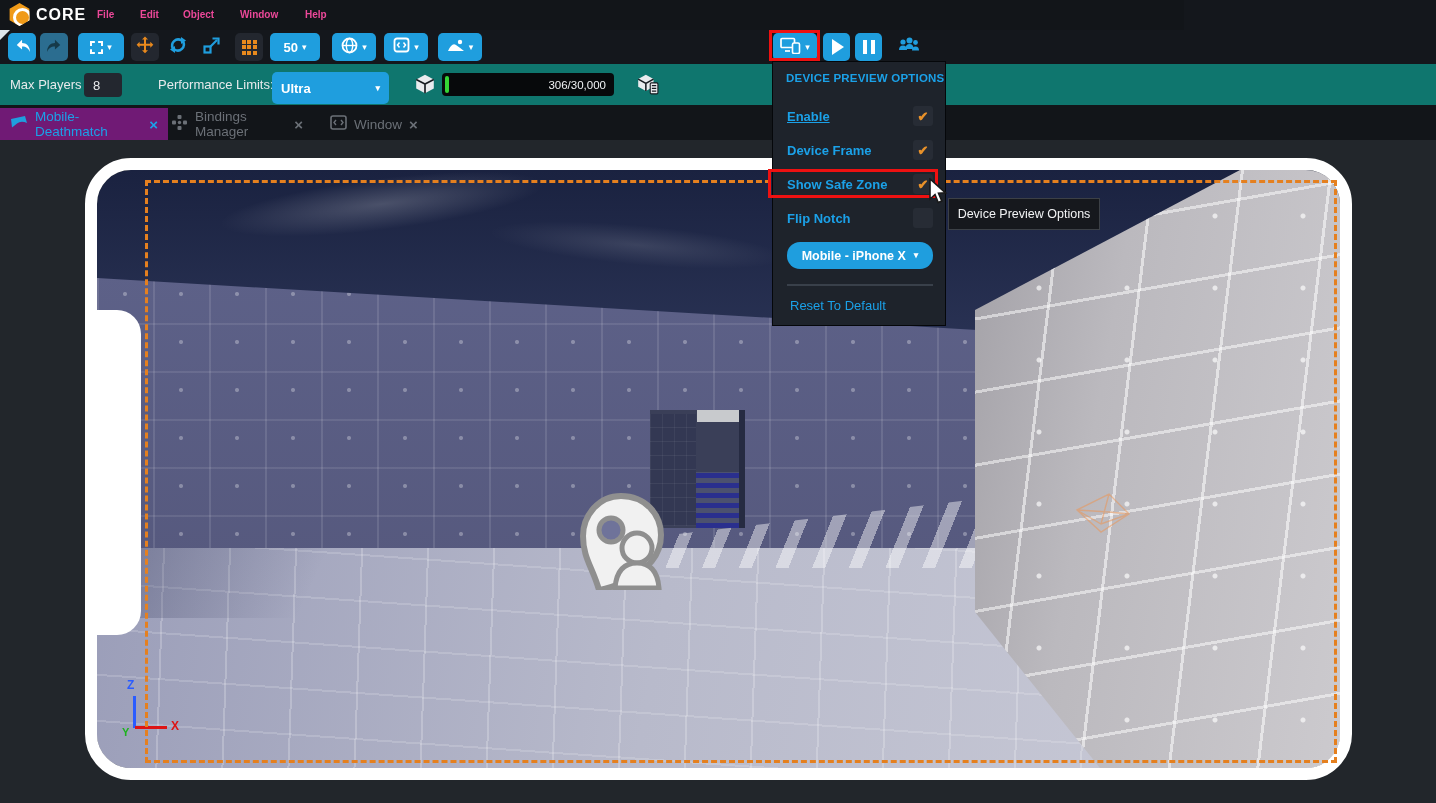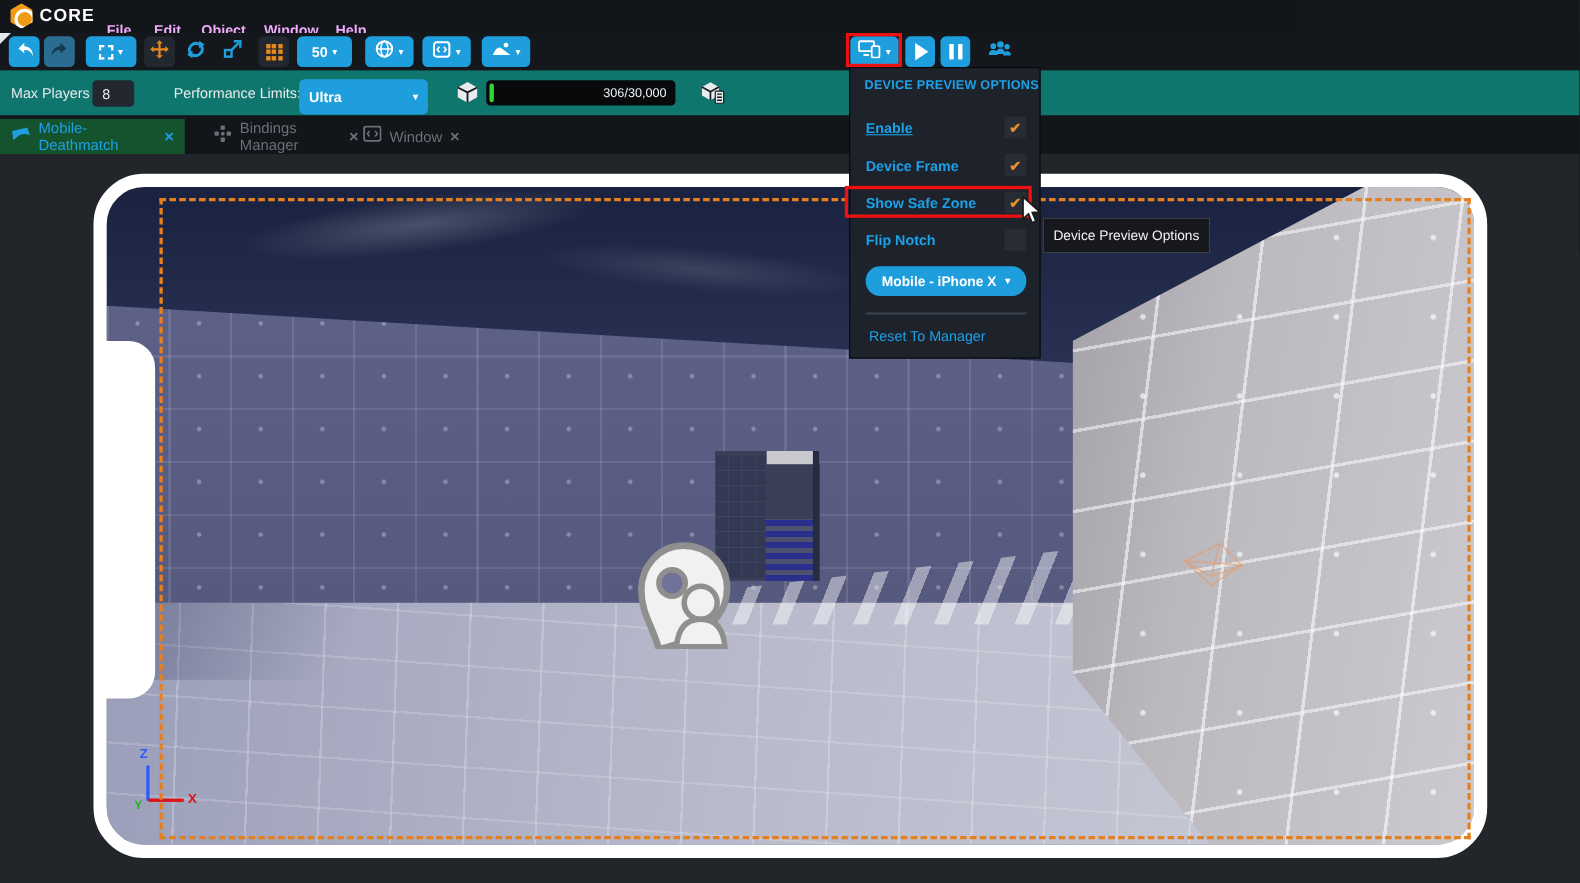--- a/index.html
+++ b/index.html
@@ -9,21 +9,21 @@
   .abs { position:absolute; }
 
   
   .titlebar { position:absolute; left:0; top:0; width:1184px; height:30px; background:#121519; }
   .logo { position:absolute; left:8px; top:3px; display:flex; align-items:center; gap:5px; }
   .logo-hex { width:23px; height:23px; background:#f09a18;
     clip-path:polygon(50% 0,93% 25%,93% 75%,50% 100%,7% 75%,7% 25%); position:relative; }
   .logo-hex::after { content:""; position:absolute; left:5px; top:5px; width:13px; height:13px;
     border-radius:50%; border:3px solid #fff; background:#f09a18; }
   .logo-text { font-size:16px; font-weight:800; letter-spacing:1px; color:#fff; }
-  .menu-item { position:absolute; top:20px; font-size:13px; font-weight:700; color:#f0abfc; cursor:default; }
+  .menu-item { position:absolute; top:9px; font-size:10px; font-weight:700; color:#ec4899; cursor:default; }
 
   
   .toolbar { position:absolute; left:0; top:30px; width:1436px; height:34px; background:#14171c; }
   .wedge { position:absolute; left:0; top:0; width:0; height:0;
     border-top:10px solid #dfe7ec; border-right:10px solid transparent; }
   .tbtn { position:absolute; top:3px; height:28px; border-radius:5px; background:#1f9ede;
     display:flex; align-items:center; justify-content:center; gap:4px; }
   .tbtn.dark { background:#23272f; }
   .tbtn.flat { background:transparent; }
   .tbtn.dim  { background:#2b6d90; }
@@ -44,21 +44,21 @@
   .drop-btn { position:absolute; background:#1f9ede; border-radius:5px; display:flex; align-items:center;
     justify-content:space-between; padding:16px 9px; font-size:13px; font-weight:700; color:#fff; }
   .meter { position:absolute; background:#07090b; border-radius:4px; }
   .meter .fill { position:absolute; left:3px; top:3px; bottom:3px; background:#35d435; border-radius:2px; }
   .meter .mtxt { position:absolute; right:8px; top:0; bottom:0; display:flex; align-items:center;
     font-size:11.5px; color:#f0f2f4; }
 
   
   .tabrow { position:absolute; left:0; top:105px; width:1436px; height:35px; background:#121519; }
   .tab { position:absolute; top:3px; height:32px; display:flex; align-items:center; gap:7px; padding:0 10px; }
-  .tab.active { background:#14532d; }
+  .tab.active { background:#701a75; }
   .tab .tlabel { font-size:13.5px; }
   .tab.active .tlabel { color:#1ba1e8; }
   .tab .tlabel.off { color:#6b7077; }
   .tab .tclose { font-size:15px; font-weight:700; }
   .tc-blue { color:#1ba1e8; } .tc-gray { color:#6b7077; }
 
   
   .viewport { position:absolute; left:0; top:140px; width:1436px; height:663px; background:#22262b; }
   .scene { position:absolute; left:97px; top:30px; width:1243px; height:598px; border-radius:34px;
     overflow:hidden; background:linear-gradient(180deg,#1a2240 0%,#2b3456 32%,#4d537a 58%,#6f739a 74%,#6f739a 100%); }
@@ -308,21 +308,21 @@
 <div class="tabrow">
   <div class="tab active" style="left:0; width:168px;">
     <span>
       <svg width="18" height="14" viewBox="0 0 18 14">
           <path d="M1 4 L15 1 L17 8 Q11 5.5 7 8.5 Q4 11 2 12.5 Z" fill="#1f9ede"></path>
         </svg>
     </span>
     <span class="tlabel">Mobile-Deathmatch</span>
     <span class="tclose tc-blue">×</span>
   </div>
-  <div class="tab" style="left:184px; width:152px;">
+  <div class="tab" style="left:161px; width:152px;">
     <span>
       <svg width="17" height="17" viewBox="0 0 17 17" fill="#6b7077">
         <rect x="6.5" y="1" width="4" height="4" rx="1"></rect>
           <rect x="6.5" y="12" width="4" height="4" rx="1"></rect>
         <rect x="1" y="6.5" width="4" height="4" rx="1"></rect>
           <rect x="12" y="6.5" width="4" height="4" rx="1"></rect>
         <circle cx="8.5" cy="8.5" r="1.7"></circle>
       </svg>
     </span>
     <span class="tlabel off">Bindings Manager</span>
@@ -399,21 +399,21 @@
   <span class="opt-check" style="top:112px;">✔</span>
 
   <span class="opt-label" style="top:149px;">Flip Notch</span>
   <span class="opt-check" style="top:146px;"></span>
 
   <div class="device-btn">
     <span>Mobile - iPhone X</span>
     <span class="caret">▾</span>
   </div>
   <div class="panel-sep"></div>
-  <span class="reset-link">Reset To Manager</span>
+  <span class="reset-link">Reset To Default</span>
 </div>
 
 <div class="redbox" style="left:769px; top:30px; width:51px; height:31px;"></div>
 <div class="redbox" style="left:768px; top:169px; width:170px; height:29px;"></div>
 
 <div class="tooltip">Device Preview Options</div>
 <span class="cursor">
   <svg width="22" height="28" viewBox="0 0 22 28">
     <path d="M2 1 L2 21 L7 16.5 L10.2 24.5 L13.8 23 L10.5 15.2 L17.5 14.8 Z" fill="#fff" stroke="#1a1a1a" stroke-width="1.6"></path>
   </svg>

